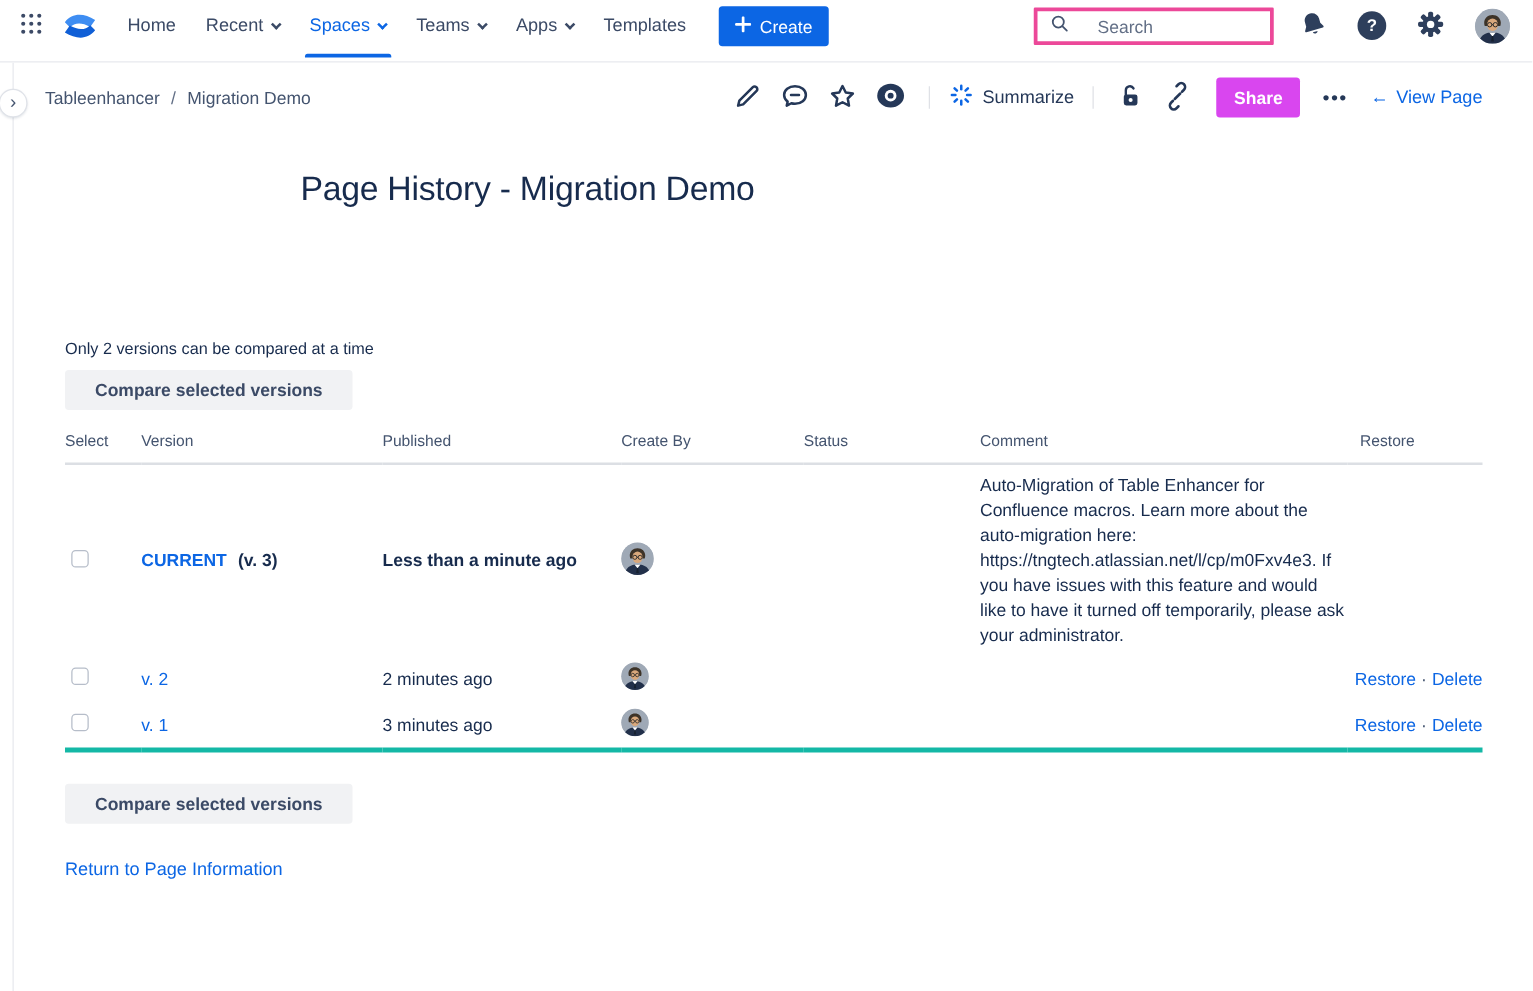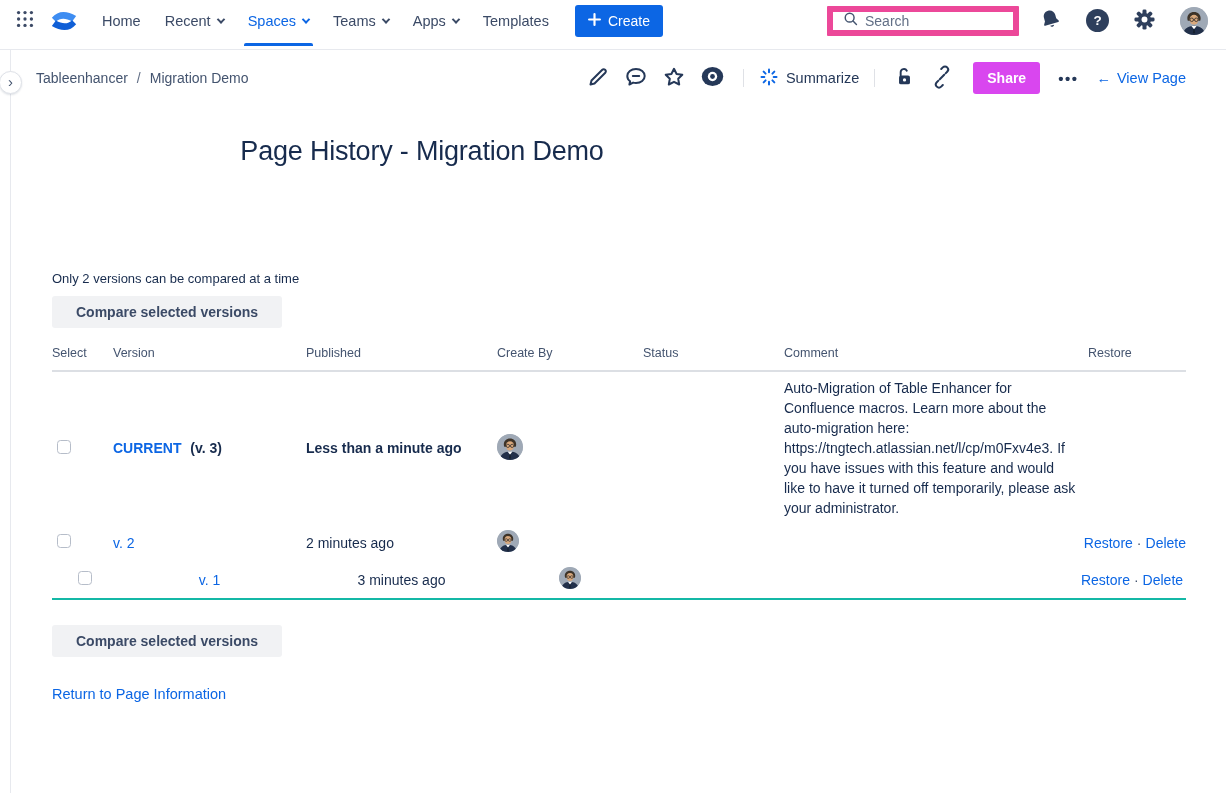--- a/index.html
+++ b/index.html
@@ -18,22 +18,22 @@
   .nav-item.active { color:#0C66E4; }
   .nav-item.active::after { content:""; position:absolute; left:8px; right:8px; bottom:0;
     height:3px; background:#0C66E4; border-radius:2px 2px 0 0; }
   .caret { width:6px; height:6px; border-right:2px solid currentColor; border-bottom:2px solid currentColor;
     transform:rotate(45deg) translate(-1px,-1px); display:inline-block; }
   .create-btn { margin-left:14px; height:32px; display:flex; align-items:center; gap:7px;
     background:#0C66E4; color:#fff; border:none; border-radius:3px; padding:0 13px;
     font-size:14px; font-weight:500; cursor:pointer; font-family:"Liberation Sans", sans-serif;text-align:right; }
 
   .nav-right { display:flex; align-items:center; gap:16px; }
-  .searchbox { width:192px; height:30px; border:6px solid #ec4899; border-radius:1px;
-    display:flex; align-items:center; gap:6px; padding:0 9px; background:#fff; }
+  .searchbox { width:192px; height:30px; border:3px solid #ec4899; border-radius:1px;
+    display:flex; align-items:center; gap:22px; padding:0 9px; background:#fff; }
   .searchbox input { border:none; outline:none; flex:1; font-size:14px; color:#172B4D; min-width:0;
     font-family:"Liberation Sans", sans-serif; }
   .searchbox input::placeholder { color:#626F86; }
   .help-bubble { width:23px; height:23px; border-radius:50%; background:#2E3F5C; color:#fff;
     display:flex; align-items:center; justify-content:center; font-size:13.5px; font-weight:700; }
   .avatar { border-radius:50%; overflow:hidden; display:inline-flex; background:#aab2bd; }
   .avatar svg { display:block; }
 
   
   .rail { position:absolute; left:10px; top:50px; bottom:0; width:1px; background:#E7E9EE; }
@@ -68,21 +68,21 @@
   .btn-secondary { margin-top:10px; height:32px; background:#F1F2F4; border:none; border-radius:3px;
     padding:0 24px; font-size:14px; font-weight:700; color:#3B4A66; cursor:pointer;
     font-family:"Liberation Sans", sans-serif; }
   .section-title { margin-top:49px; font-size:20px; font-weight:500; color:#172B4D; }
 
   table.versions { width:1134px; border-collapse:collapse; table-layout:fixed; margin-top:12px; }
   table.versions th { text-align:left; font-size:12.5px; font-weight:400; color:#44546F;
     padding:6px 0 10px; border-bottom:2px solid #DCDFE4; }
   table.versions th.col-actions { padding-left:10px; }
   table.versions td { font-size:14px; color:#172B4D; vertical-align:middle; padding:6px 0; }
-  tr.row-last td { border-bottom:2px solid #14b8a6;text-align:center; }
+  tr.row-last td { border-bottom:4px solid #14b8a6; }
   .checkbox { width:14px; height:14px; border:1px solid #B6BDC9; border-radius:3.5px; background:#fff;
     display:inline-block; margin-left:5px; cursor:pointer; }
   .ver-current { color:#0C66E4; font-weight:700; text-decoration:none; cursor:pointer; }
   .ver-suffix { font-weight:700; color:#172B4D; margin-left:5px; }
   .ver-link { color:#0C66E4; text-decoration:none; cursor:pointer; }
   td.published-strong { font-weight:700; }
   td.comment-cell { line-height:20px; padding:9px 14px 9px 0; word-break:break-word; }
   td.actions-cell { text-align:right; color:#172B4D; }
   td.actions-cell .link { color:#0C66E4; text-decoration:none; cursor:pointer; }
   .act-sep { margin:0 4px; color:#44546F; }

